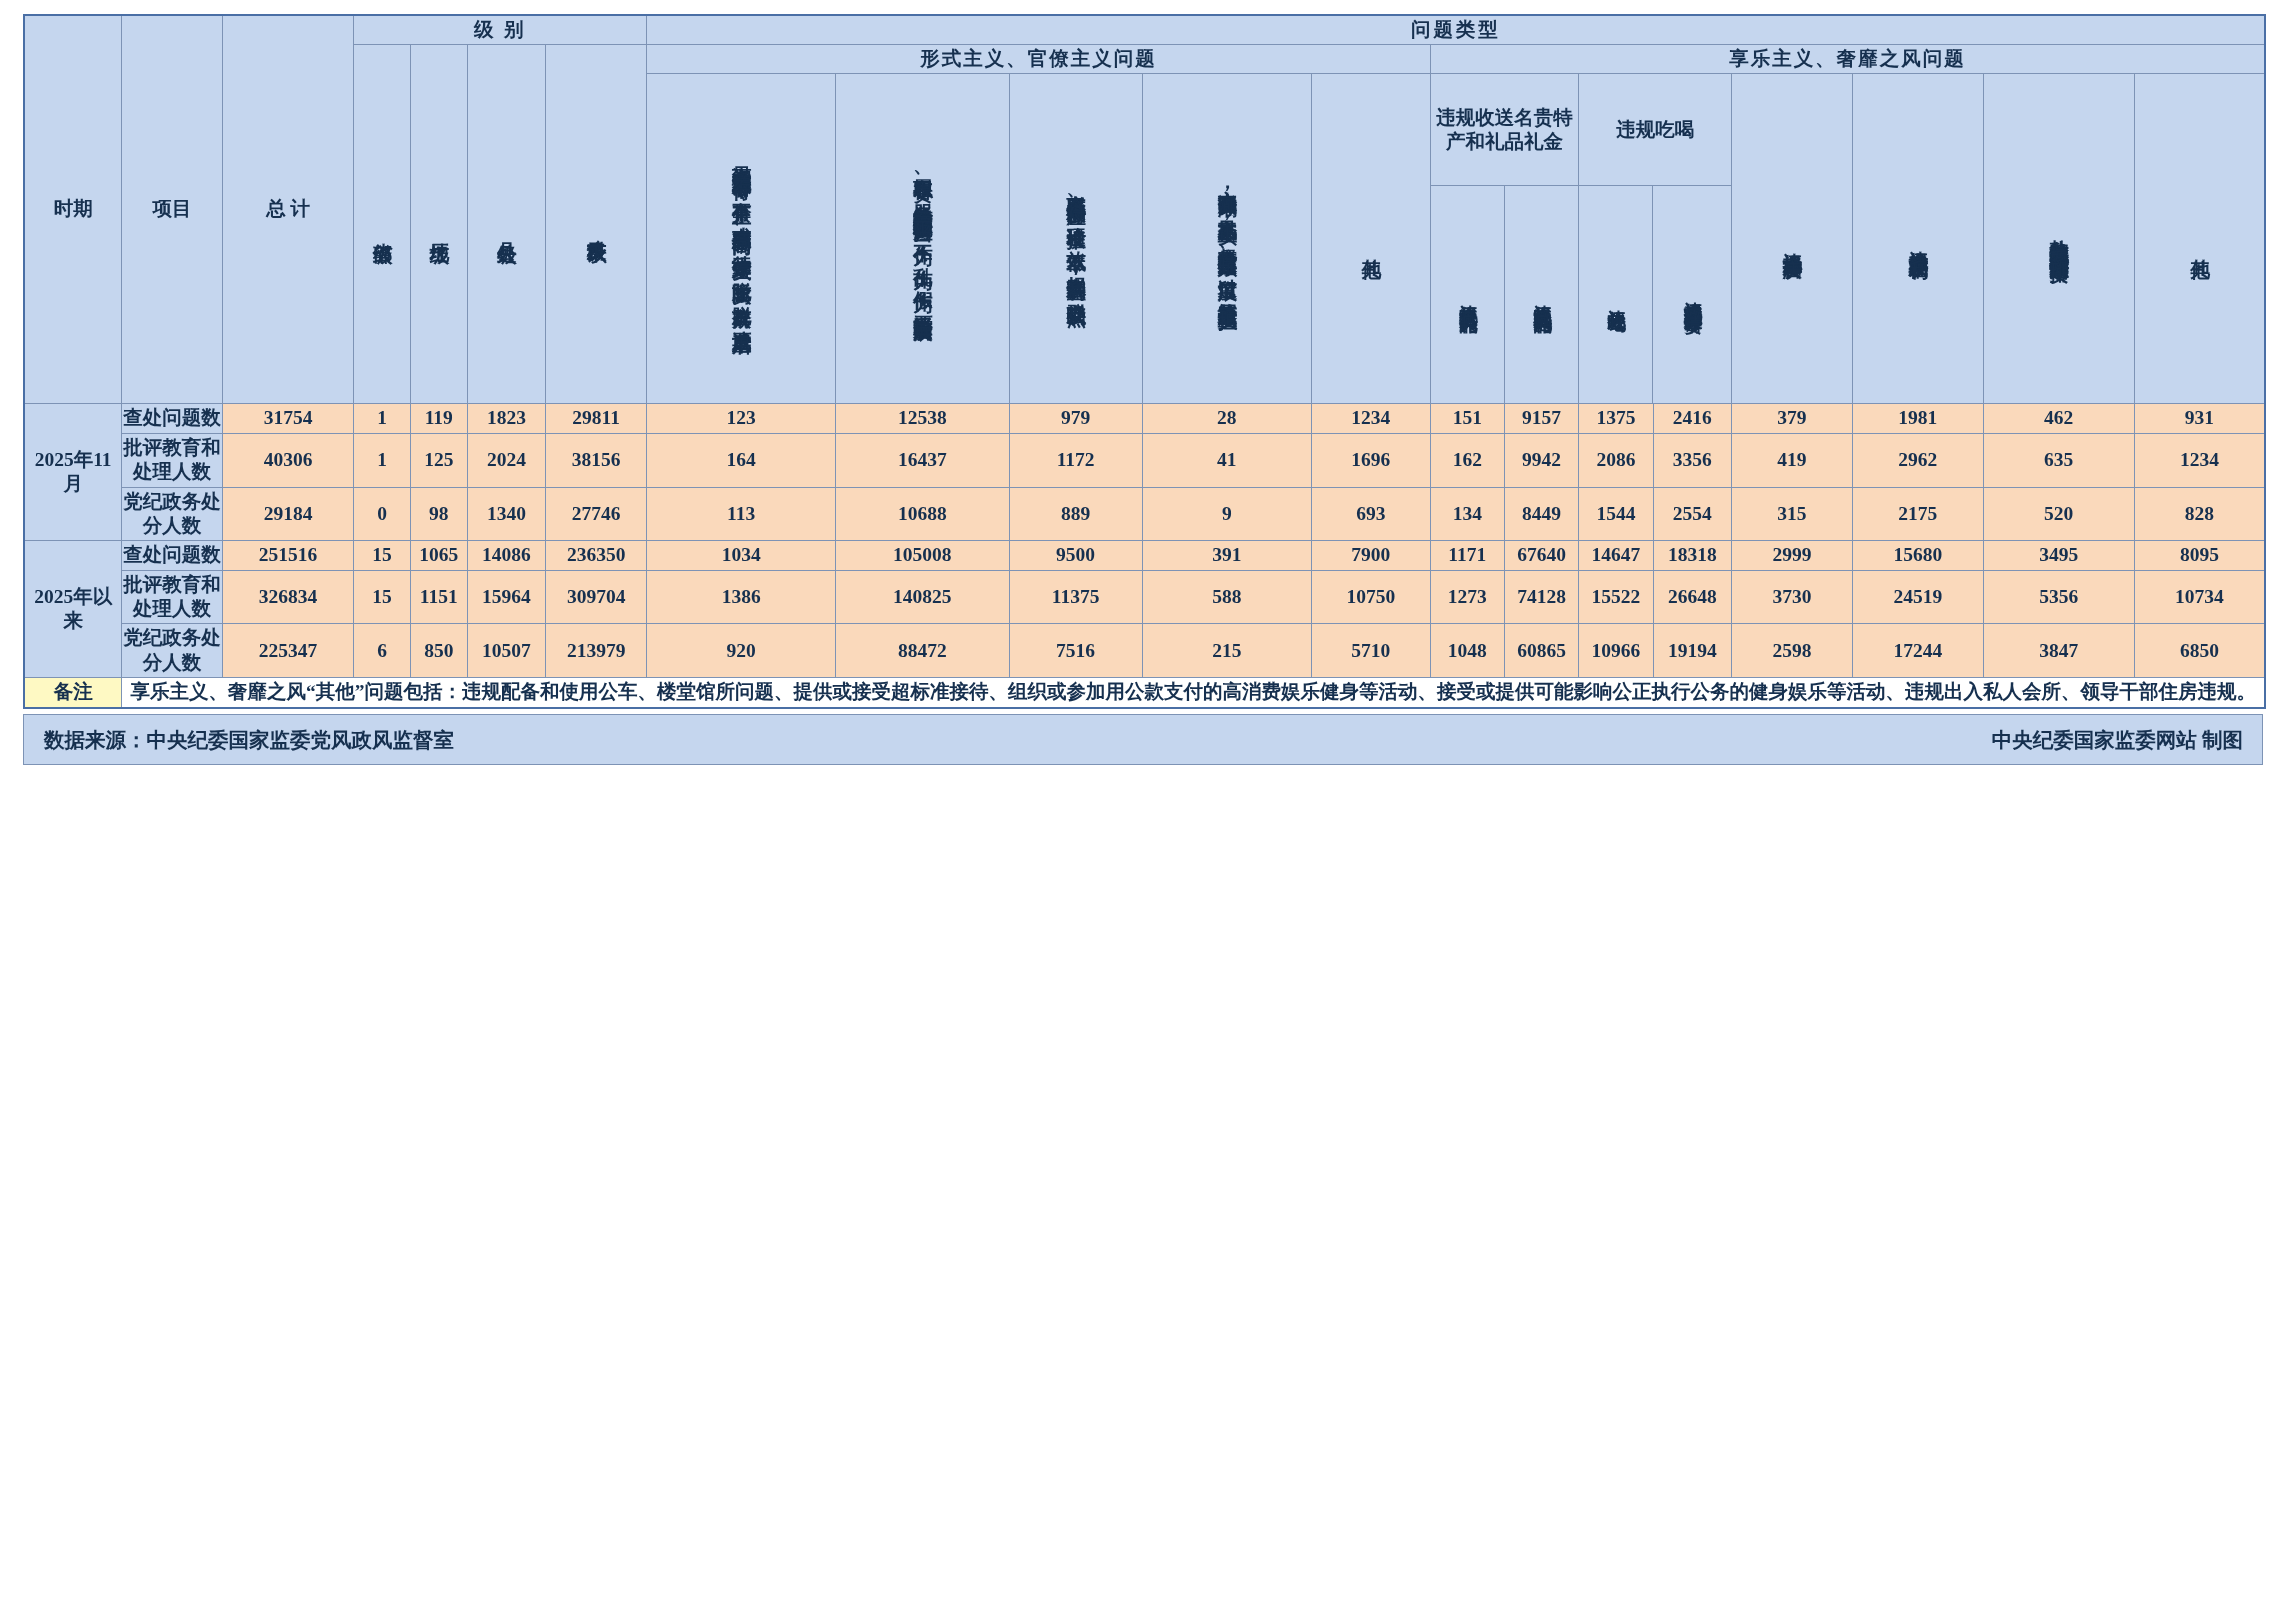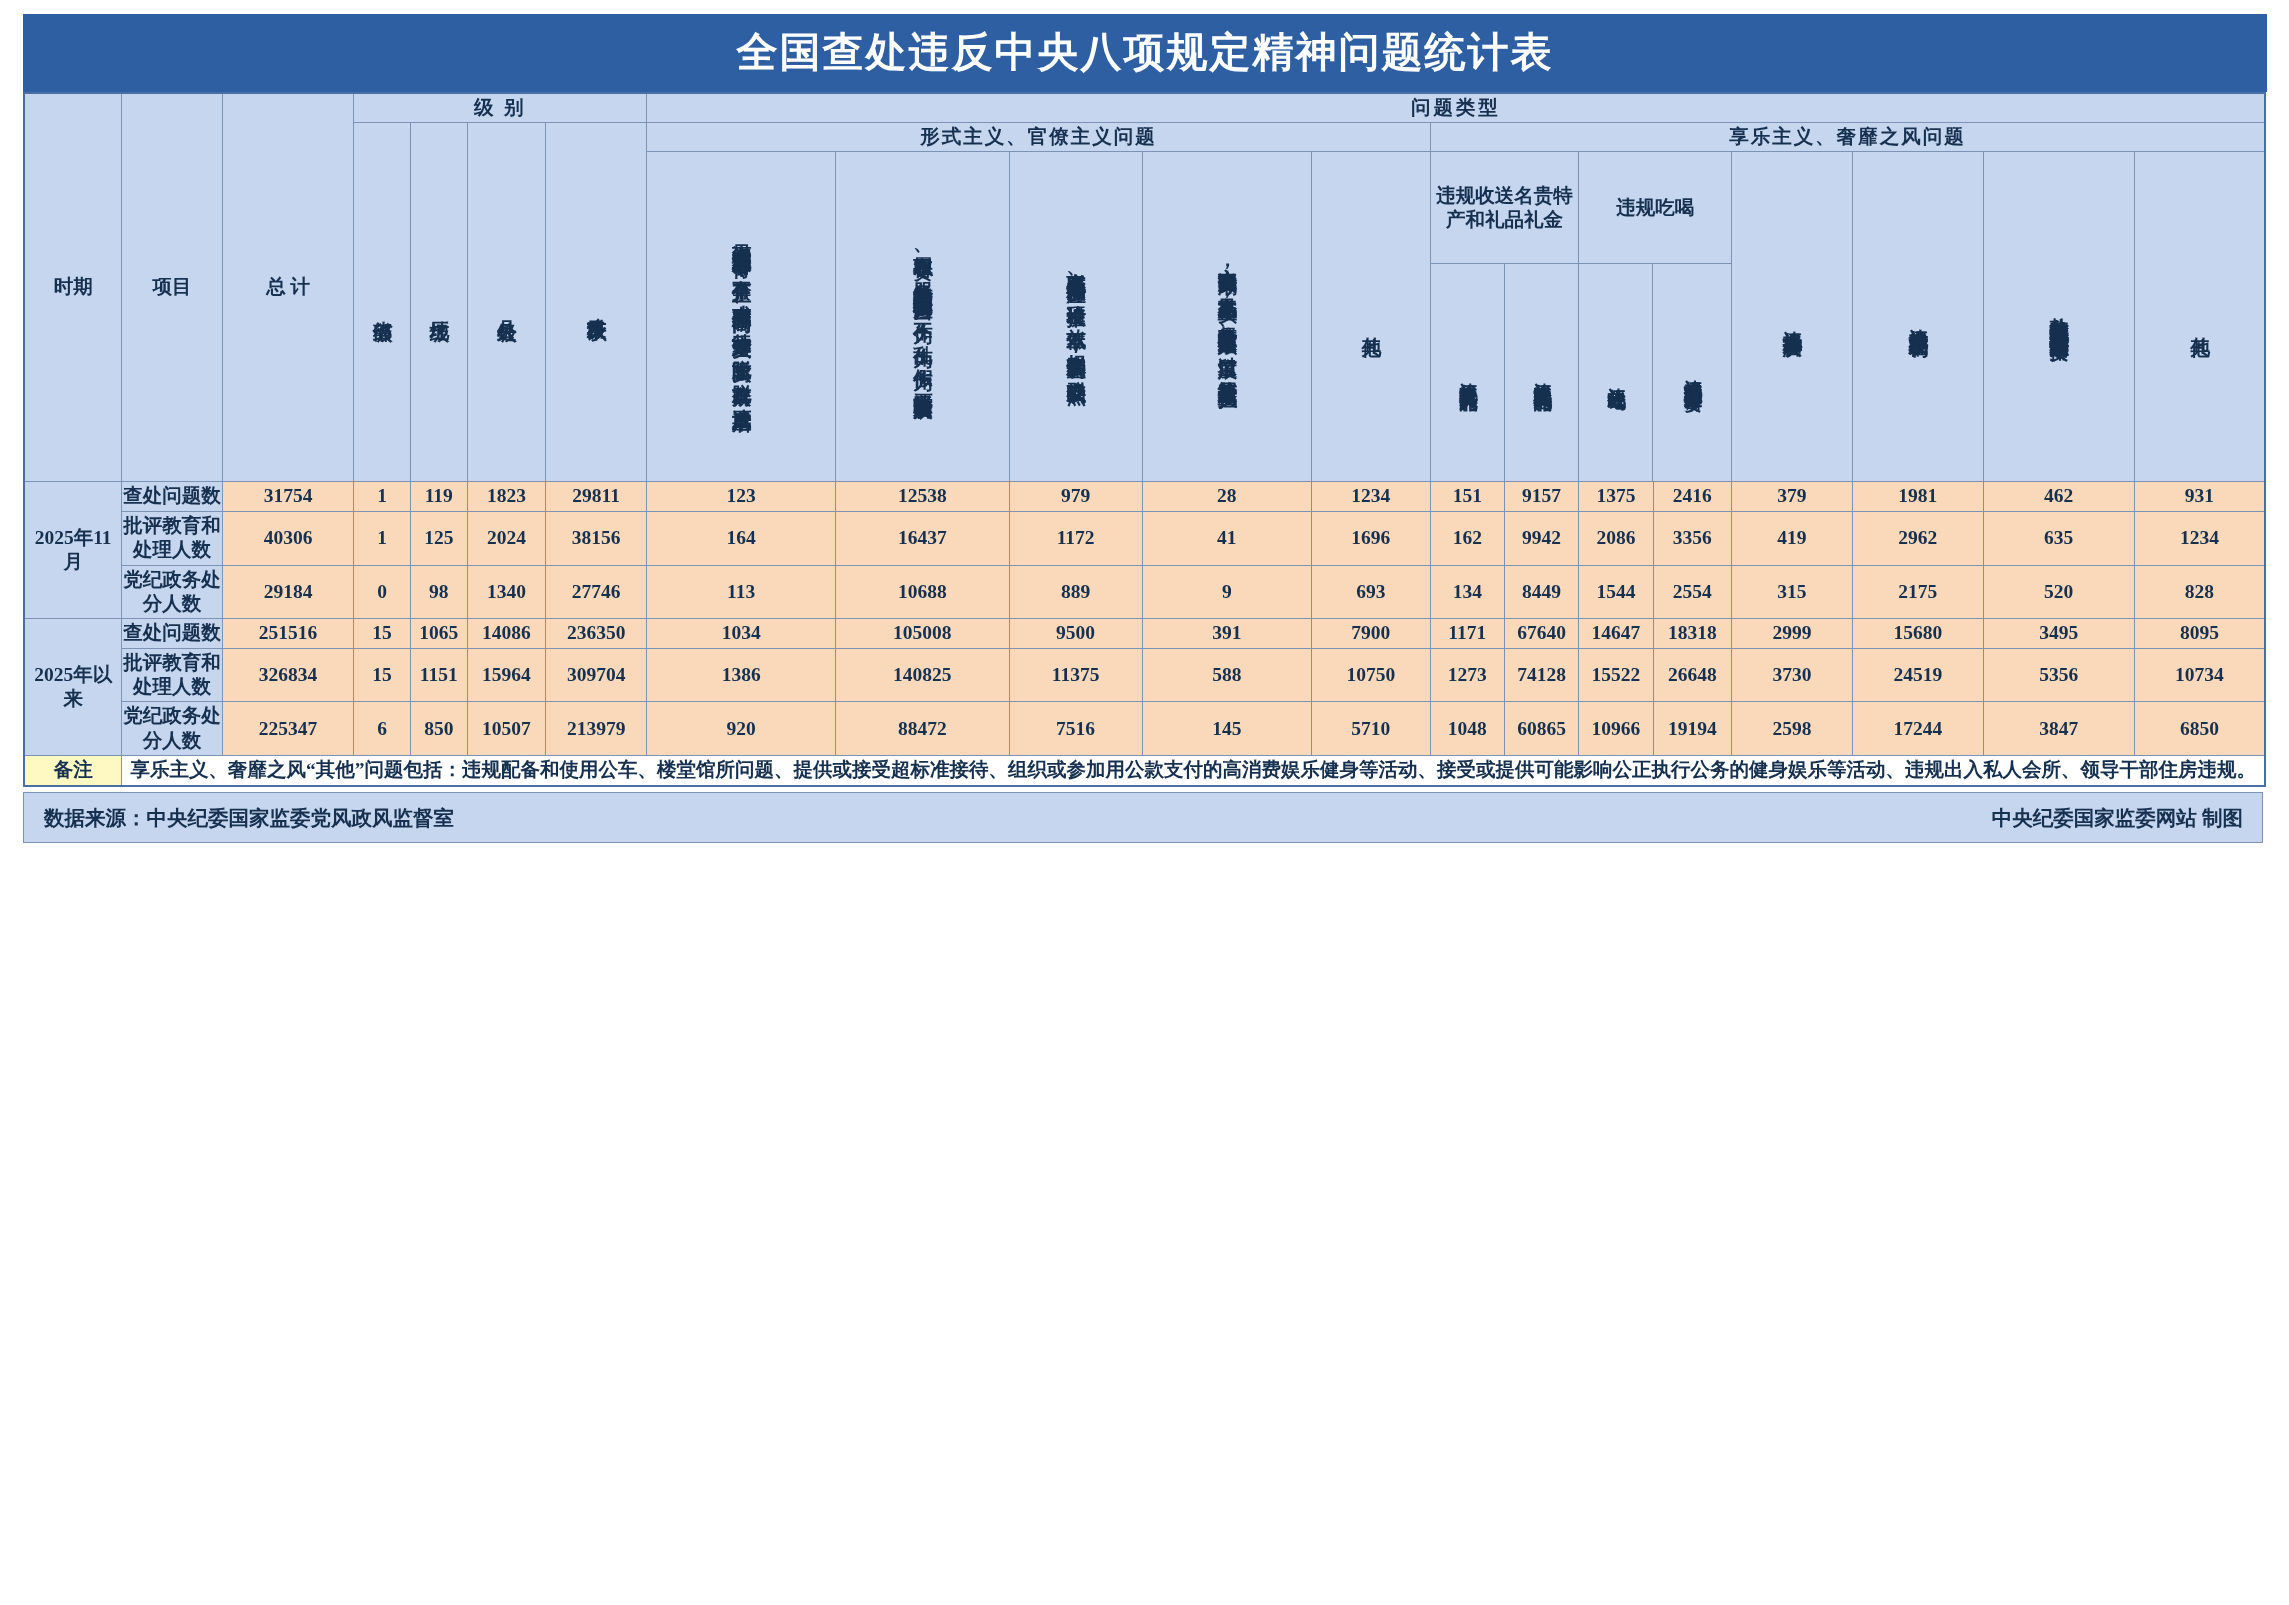--- a/index.html
+++ b/index.html
@@ -134,23 +134,20 @@
   }
   .two-line {
     line-height: 1.25;
   }
 </style>
 </head>
 <body>
 
 <div class="page">
 
-  <div class="title-bar">
-    <span class="title">全国查处违反中央八项规定精神问题统计表</span>
-  </div>
 
   <table class="main">
     <colgroup>
       <col style="width:94px">
       <col style="width:98px">
       <col style="width:127px">
       <col style="width:55px">
       <col style="width:55px">
       <col style="width:76px">
       <col style="width:98px">
@@ -333,21 +330,21 @@
       <tr>
         <td class="lbl-item">党纪政务处分人数</td>
         <td class="data-total">225347</td>
         <td class="data">6</td>
         <td class="data">850</td>
         <td class="data">10507</td>
         <td class="data">213979</td>
         <td class="data">920</td>
         <td class="data">88472</td>
         <td class="data">7516</td>
-        <td class="data">145</td>
+        <td class="data">215</td>
         <td class="data">5710</td>
         <td class="data">1048</td>
         <td class="data">60865</td>
         <td class="data">10966</td>
         <td class="data">19194</td>
         <td class="data">2598</td>
         <td class="data">17244</td>
         <td class="data">3847</td>
         <td class="data">6850</td>
       </tr>

